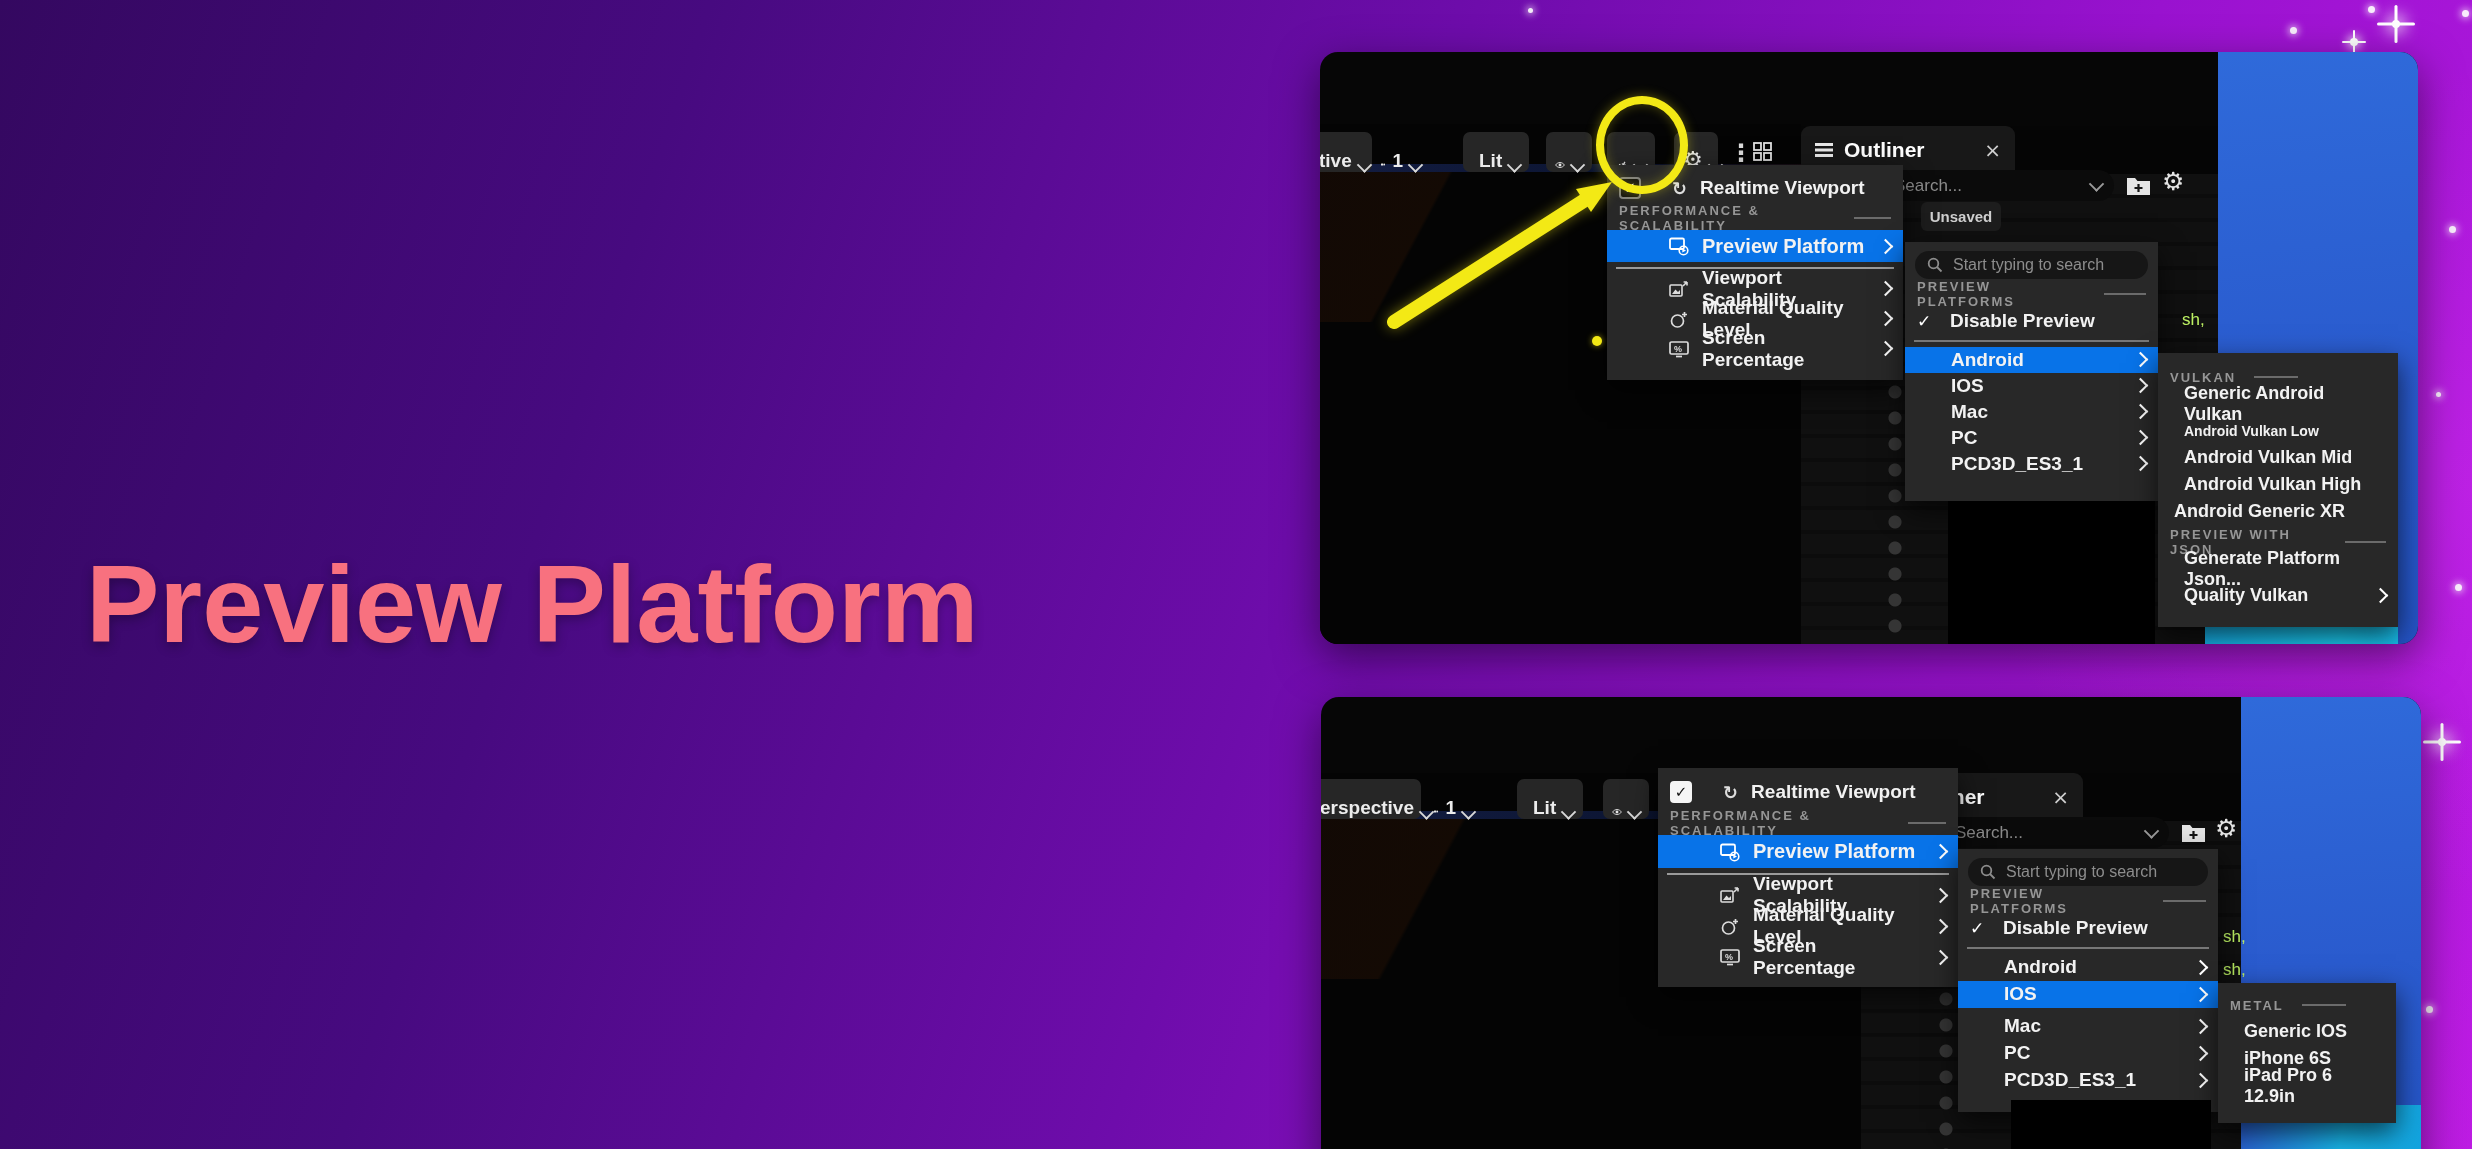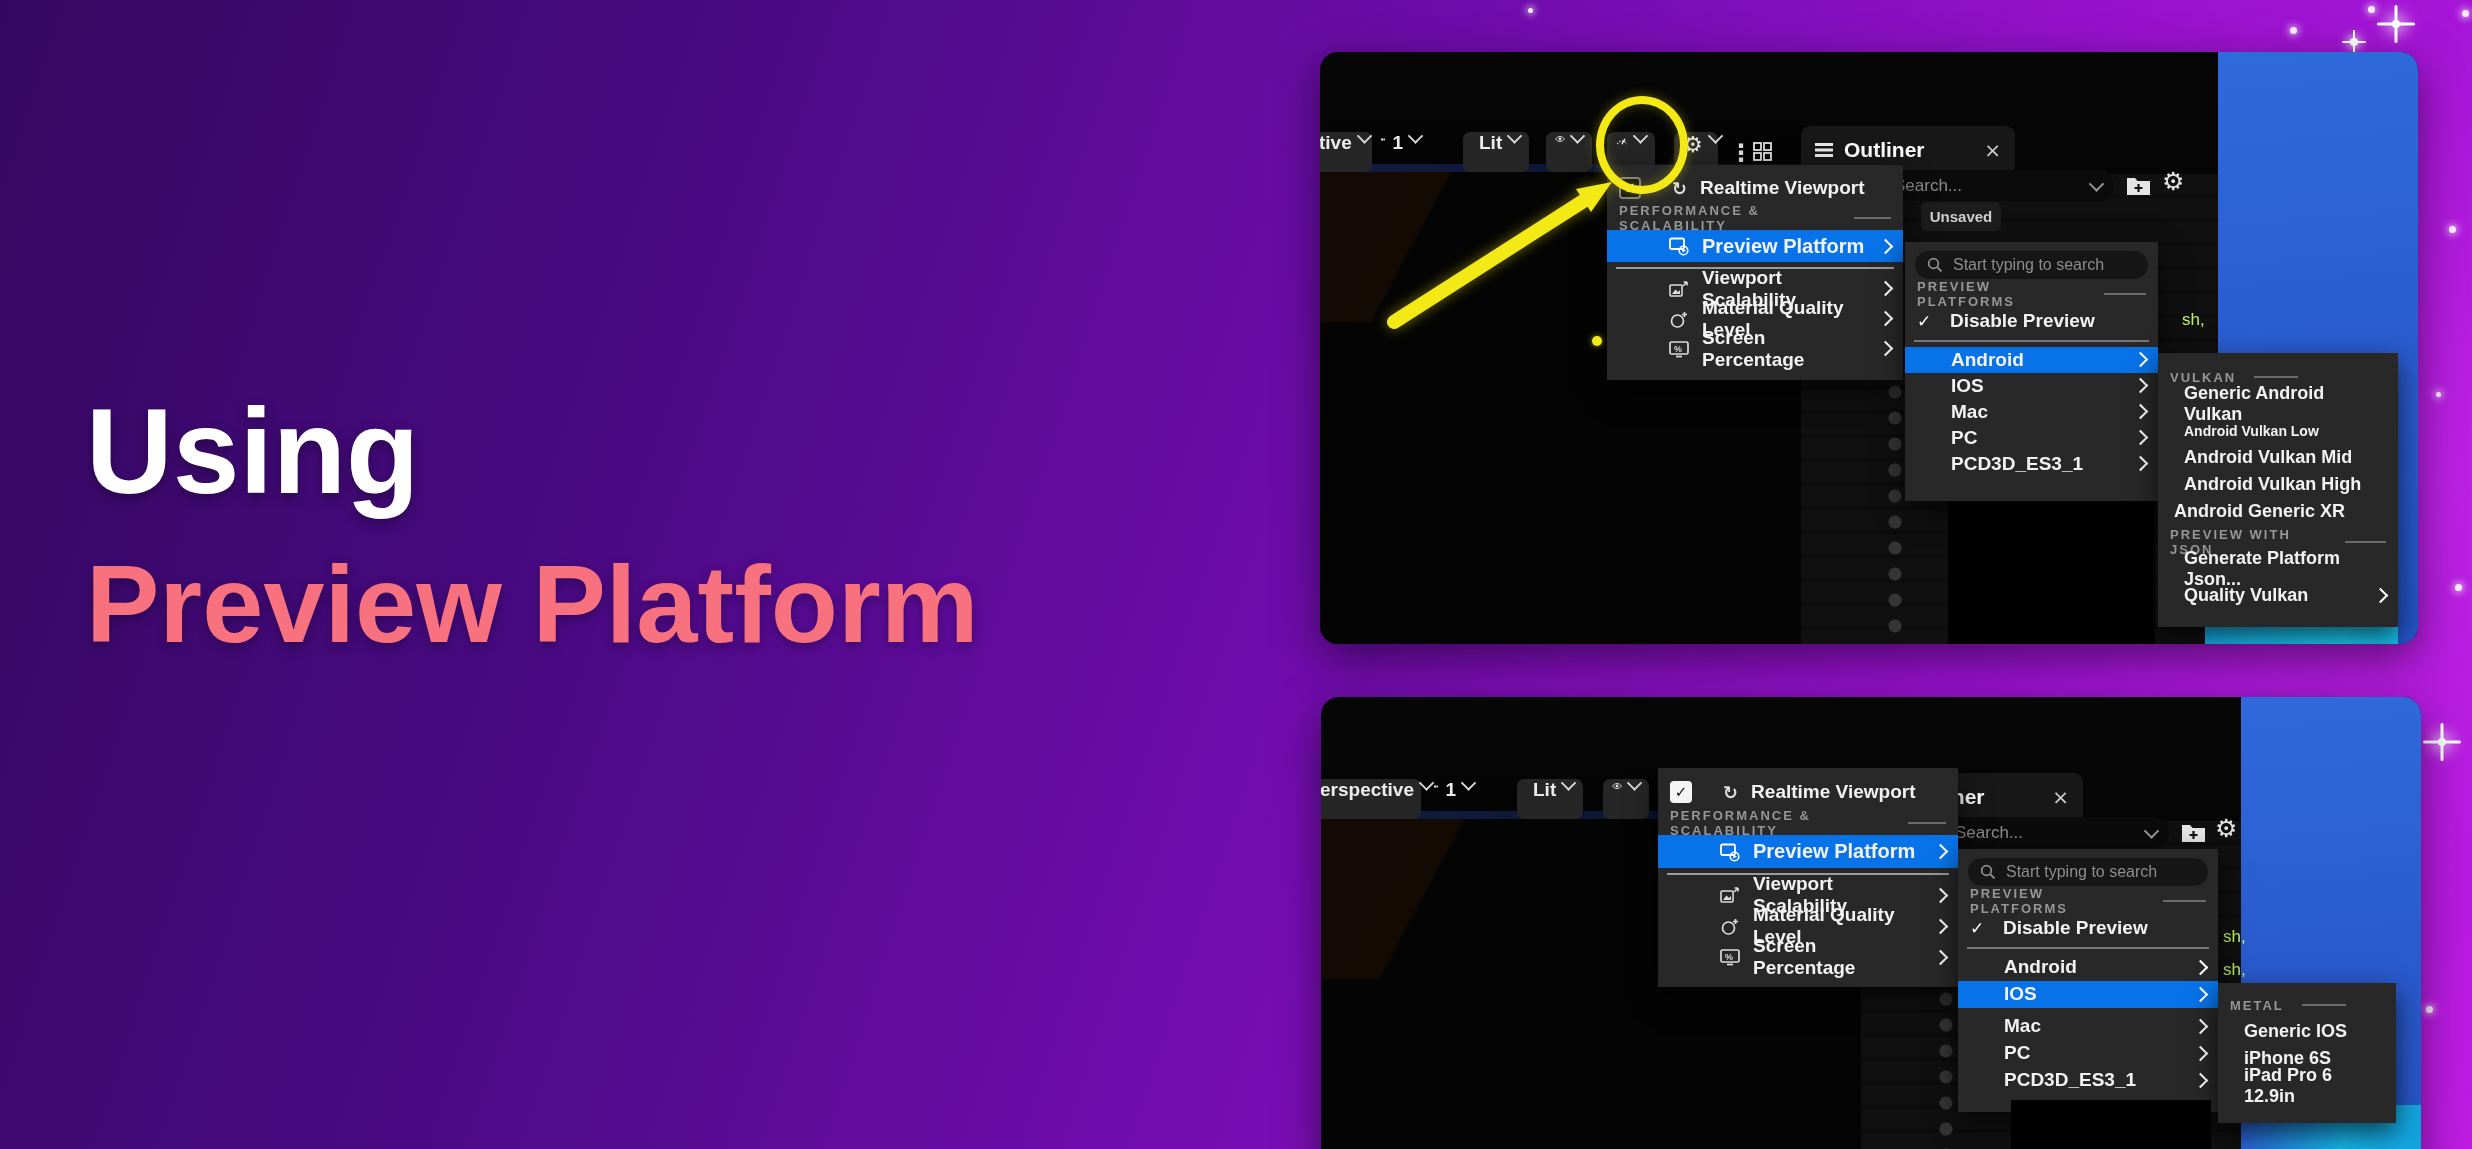--- a/index.html
+++ b/index.html
@@ -30,21 +30,21 @@
   .cyanbar{position:absolute;background:linear-gradient(90deg,#17b4ec,#1bd0f6 70%,#18c0ee);}
   .viewport{position:absolute;background:#040404;}
   .horizon{position:absolute;height:8px;background:linear-gradient(90deg,#15204a,#0c1636 65%,#190e14);opacity:.9;}
   .ridge{position:absolute;background:linear-gradient(118deg,#170b05 0%,#190c04 34%,transparent 35%);opacity:.75;}
   .outpanel{position:absolute;background:repeating-linear-gradient(180deg,#101010 0px,#101010 20px,#0c0c0c 20px,#0c0c0c 24px);}
   .dotcol{position:absolute;background-image:radial-gradient(circle at 9px 10px,#3c3c3c 6px,transparent 7px);background-size:18px 26px;opacity:.85;}
   .frag{position:absolute;color:#bef264;font-size:17px;}
   .blackbox{position:absolute;background:#000;}
   
   .tbrow{position:absolute;height:40px;}
-  .tbtn{position:absolute;top:0;height:40px;background:#262626;border-radius:7px;display:flex;align-items:flex-start;gap:7px;padding:0 9px;box-sizing:border-box;color:#ececec;font-size:19px;font-weight:700;}
+  .tbtn{position:absolute;top:0;height:40px;background:#262626;border-radius:7px;display:flex;align-items:flex-end;gap:7px;padding:0 9px;box-sizing:border-box;color:#ececec;font-size:19px;font-weight:700;}
   .tbtn.flat{background:transparent;}
   .cvd{width:9px;height:9px;border-right:2.2px solid #d8d8d8;border-bottom:2.2px solid #d8d8d8;transform:rotate(45deg) translate(-1px,-1px);flex:0 0 auto;}
   .sphere{width:19px;height:19px;border-radius:50%;background:radial-gradient(circle at 35% 30%,#f2f2f2,#9b9b9b 58%,#6d6d6d);}
   .glyph{font-family:"DejaVu Sans",sans-serif;}
   .kebab{position:absolute;color:#dcdcdc;font-size:24px;font-weight:700;}
   
   .tabbar{position:absolute;background:#050505;}
   .tab{position:absolute;background:#181818;border-radius:9px 9px 0 0;display:flex;align-items:center;gap:11px;padding:0 14px;box-sizing:border-box;color:#fff;font-size:21px;font-weight:700;}
   .tab .x{margin-left:auto;color:#cfcfcf;font-size:20px;font-weight:400;}
   .ic-rows{position:relative;width:18px;height:14px;flex:0 0 auto;}
@@ -82,21 +82,20 @@
   <span class="dotspark" style="left:2290px;top:27px"></span>
   <span class="dotspark" style="left:2462px;top:10px"></span>
   <span class="dotspark" style="left:2368px;top:6px"></span>
   <span class="dotspark" style="left:2449px;top:226px"></span>
   <span class="dotspark" style="left:2436px;top:392px;width:5px;height:5px"></span>
   <span class="dotspark" style="left:2455px;top:584px"></span>
   <span class="star" style="left:2438px;top:738px"></span>
   <span class="dotspark" style="left:2426px;top:1006px"></span>
   <span class="dotspark" style="left:1528px;top:8px;width:5px;height:5px"></span>
 
-  <div class="t1">Using</div>
   <div class="t2">Preview Platform</div>
 
   <div class="shot" style="left:1320px;top:52px;width:1098px;height:592px">
     <div class="bluebar z1" style="left:898px;width:200px"></div>
     <div class="viewport z1" style="left:0;top:72px;width:481px;height:520px"></div>
     <div class="horizon z1" style="left:0;top:112px;width:481px"></div>
     <div class="ridge z1" style="left:0;top:120px;width:300px;height:150px"></div>
     <div class="outpanel z1" style="left:481px;top:122px;width:417px;height:470px"></div>
     <div class="dotcol z2" style="left:566px;top:330px;width:18px;height:262px"></div>
     <span class="frag z2" style="left:862px;top:258px">sh,</span>

